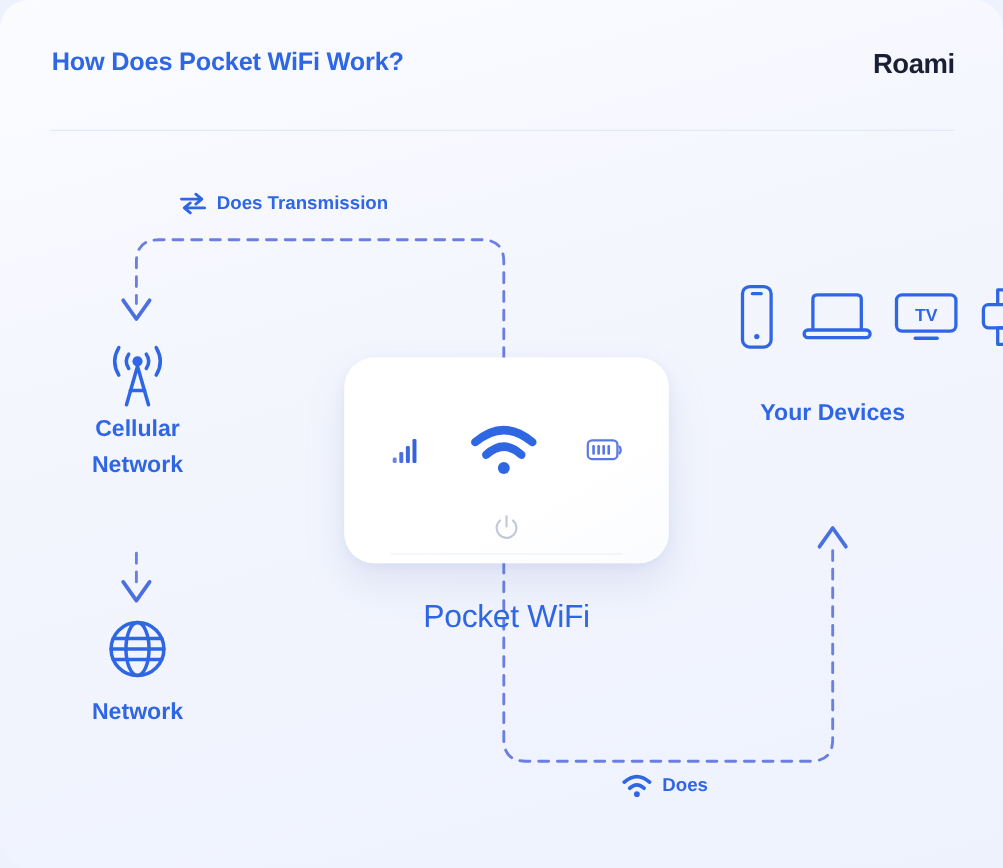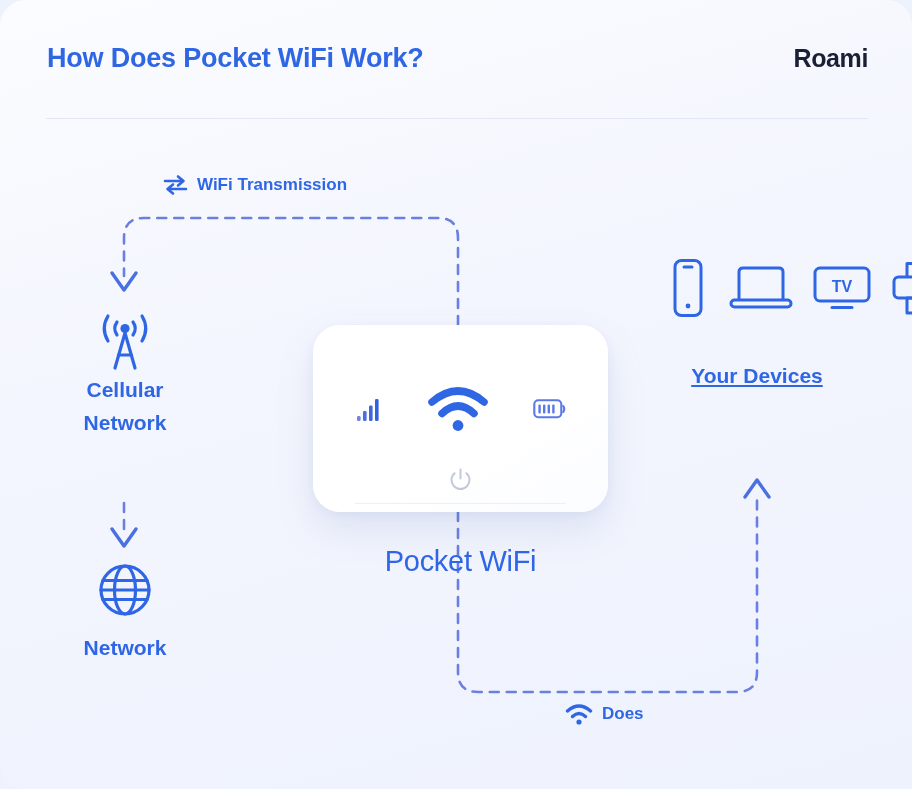--- a/index.html
+++ b/index.html
@@ -31,21 +31,21 @@
     position: absolute;
     left: 0;
     top: 0;
     width: 912px;
     height: 119px;
   }
   #page-title {
     position: absolute;
     left: 47px;
     top: 43px;
-    font-size: 27px;
+    font-size: 23px;
     font-weight: bold;
     color: #2f66e4;
     letter-spacing: -0.2px;
     white-space: nowrap;
   }
   #brand-logo {
     position: absolute;
     right: 44px;
     top: 44px;
     font-size: 25px;
@@ -104,21 +104,21 @@
   #devices-grid {
     display: grid;
     grid-template-columns: 1fr 1fr 1fr 1fr;
     grid-template-rows: auto auto;
     row-gap: 22px;
     column-gap: 18px;
     justify-items: center;
     align-items: center;
     padding: 0 16px;
   }
-  #node-devices .node-label { margin-top: 20px; text-decoration: underline; }
+  #node-devices .node-label { margin-top: 20px; }
 
   
   #router-device {
     position: absolute;
     left: 313px;
     top: 325px;
     width: 295px;
     height: 187px;
     background: linear-gradient(150deg, #ffffff 0%, #ffffff 62%, #fbfcff 100%);
     border-radius: 27px;
@@ -216,21 +216,21 @@
 
     <path d="M 458 512 L 458 672 Q 458 692 478 692 L 737 692 Q 757 692 757 672 L 757 500" fill="none" stroke="#6b7fe0" stroke-width="2.6" stroke-dasharray="9 8" stroke-linecap="round"></path>
     <polyline points="745,497 757,480 769,497" fill="none" stroke="#4a6fe0" stroke-width="3.4" stroke-linecap="round" stroke-linejoin="round"></polyline>
   </svg>
 
   <div id="label-data-transmission" class="connector-label">
     <svg width="25" height="22" viewBox="0 0 25 22">
       <path d="M2 7 H20 M15 2.5 L20.5 7 L15 11.5" fill="none" stroke="#2f66e4" stroke-width="2.6" stroke-linecap="round" stroke-linejoin="round"></path>
       <path d="M23 15 H5 M10 10.5 L4.5 15 L10 19.5" fill="none" stroke="#2f66e4" stroke-width="2.6" stroke-linecap="round" stroke-linejoin="round"></path>
     </svg>
-    <span>WiFi Transmission</span>
+    <span>Does Transmission</span>
   </div>
 
   <div class="node" id="node-cellular">
     <svg class="node-icon" width="66" height="62" viewBox="0 0 66 62">
 
       <path d="M25 10 Q20.5 16.5 25 23" fill="none" stroke="#2f66e4" stroke-width="3.2" stroke-linecap="round"></path>
       <path d="M41 10 Q45.5 16.5 41 23" fill="none" stroke="#2f66e4" stroke-width="3.2" stroke-linecap="round"></path>
 
       <path d="M16 4 Q8.5 16.5 16 29" fill="none" stroke="#2f66e4" stroke-width="3.2" stroke-linecap="round"></path>
       <path d="M50 4 Q57.5 16.5 50 29" fill="none" stroke="#2f66e4" stroke-width="3.2" stroke-linecap="round"></path>

